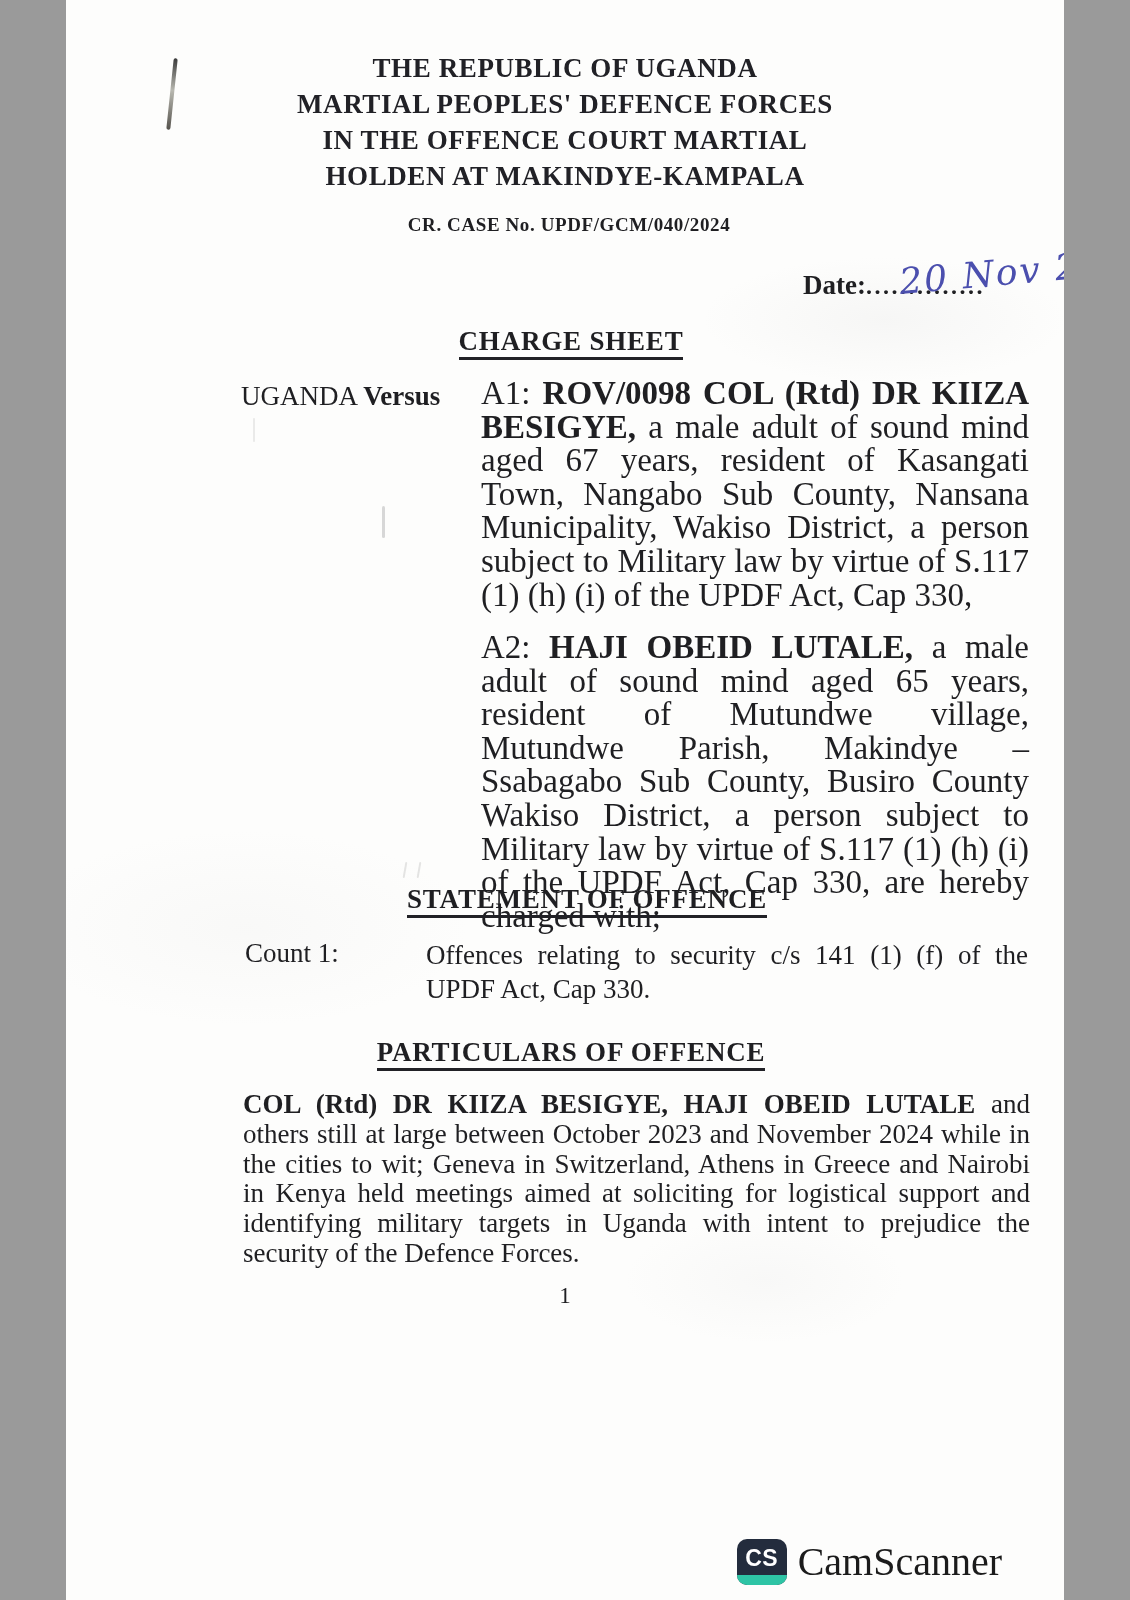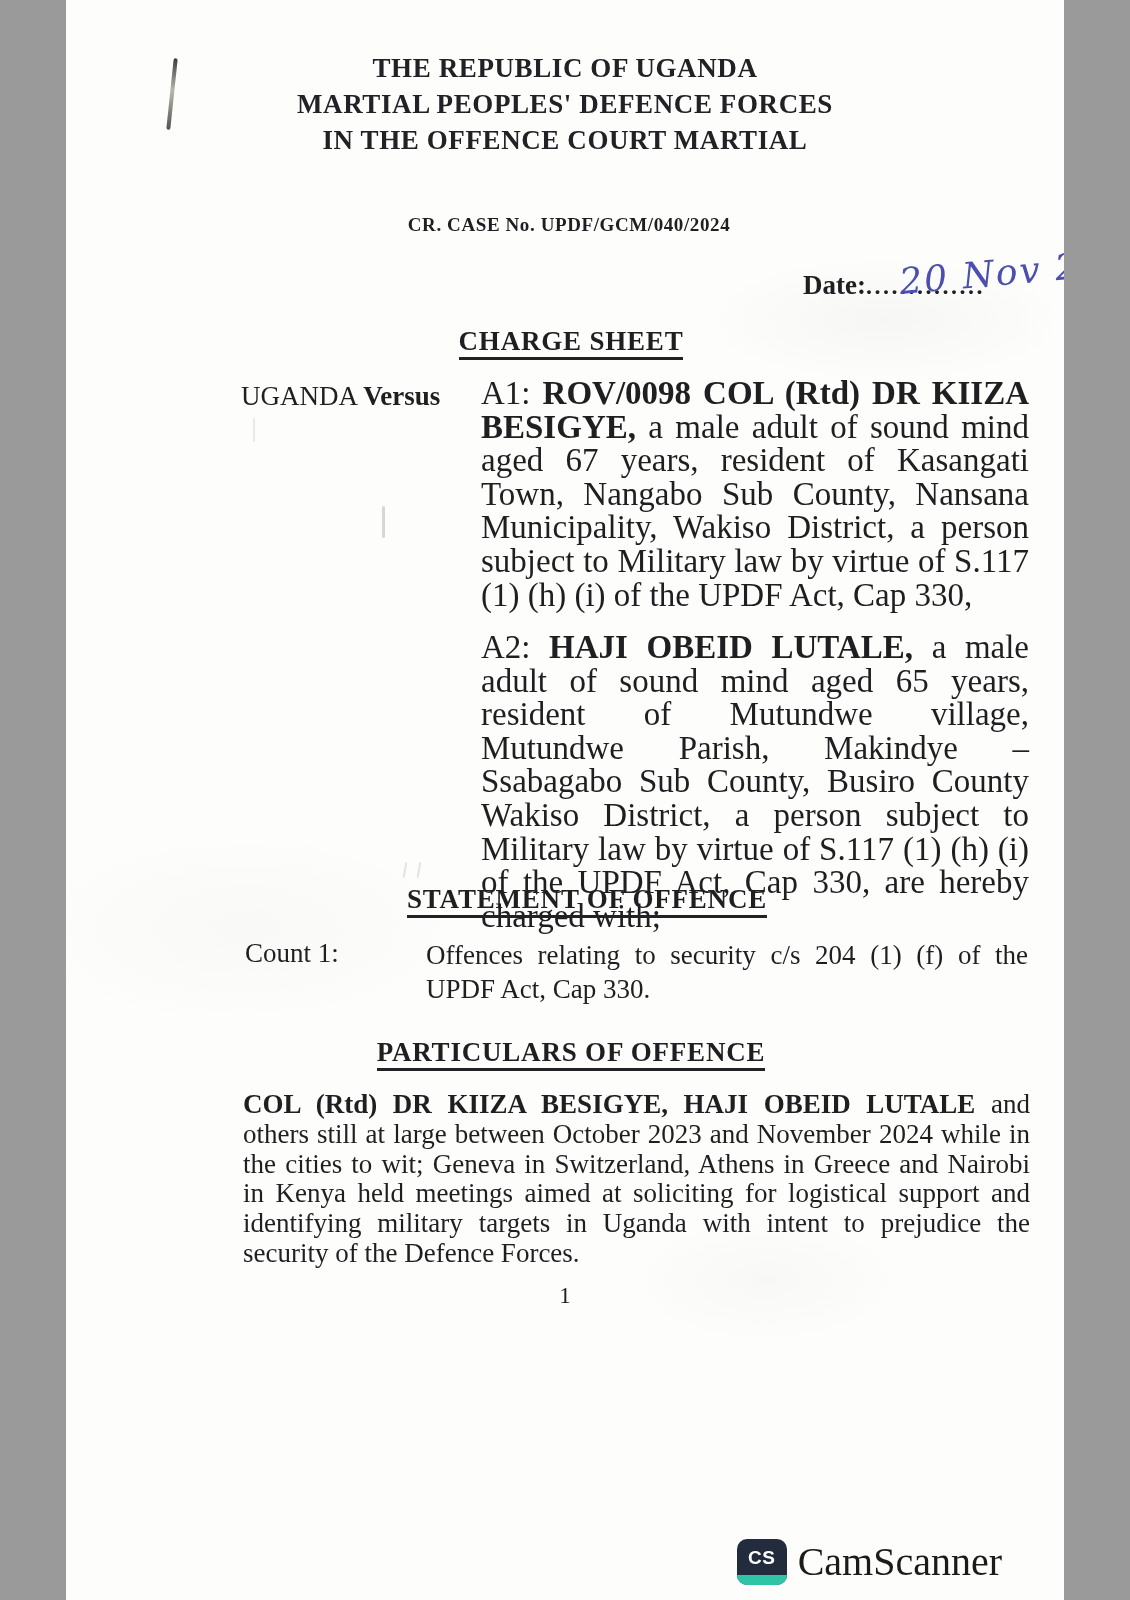--- a/index.html
+++ b/index.html
@@ -166,21 +166,21 @@
     display: flex;
     align-items: center;
     justify-content: center;
   }
   .cs-icon .cs-body { position: absolute; inset: 0; }
   .cs-icon .cs-strip { position: absolute; left: 0; right: 0; bottom: 0; height: 10px; }
   .cs-icon .cs-letters {
     position: relative;
     font-family: "Liberation Sans", sans-serif;
     font-weight: 700;
-    font-size: 19px;
+    font-size: 23px;
     color: #ffffff;
     margin-bottom: 7px;
     letter-spacing: 0.5px;
   }
   .cs-label {
     font-size: 40px;
     color: #1b1b1b;
     font-family: "Liberation Serif", serif;
   }
 </style>
@@ -192,20 +192,21 @@
   <div class="pen-stroke"></div>
   <div class="artifact a1"></div>
   <div class="artifact a2"></div>
   <div class="artifact a3"></div>
   <div class="artifact a4"></div>
 
   <div class="doc-header">
     <div>THE REPUBLIC OF UGANDA</div>
     <div>MARTIAL PEOPLES' DEFENCE FORCES</div>
     <div>IN THE OFFENCE COURT MARTIAL</div>
+    <div>HOLDEN AT MAKINDYE-KAMPALA</div>
   </div>
 
   <div class="case-number">CR. CASE No. UPDF/GCM/040/2024</div>
 
   <div class="date-row">
     <span>Date:</span><span class="date-dots">..............</span>
     <span class="date-handwritten" style="color: rgb(75, 79, 174);">20 Nov 24</span>
   </div>
 
   <div class="section-heading h-charge">
@@ -226,21 +227,21 @@
   <div class="accused-par accused-2">
     <span>A2:</span>
     <span class="name">HAJI OBEID LUTALE,</span>
     <span>a male adult of sound mind aged 65 years, resident of Mutundwe village, Mutundwe Parish, Makindye – Ssabagabo Sub County, Busiro County Wakiso District, a person subject to Military law by virtue of S.117 (1) (h) (i) of the UPDF Act, Cap 330, are hereby charged with;</span>
   </div>
 
   <div class="section-heading h-statement">
     <span>STATEMENT OF OFFENCE</span>
   </div>
   <div class="count-label">Count 1:</div>
-  <div class="count-text">Offences relating to security c/s 204 (1) (f) of the UPDF Act, Cap 330.</div>
+  <div class="count-text">Offences relating to security c/s 141 (1) (f) of the UPDF Act, Cap 330.</div>
 
   <div class="section-heading h-particulars">
     <span>PARTICULARS OF OFFENCE</span>
   </div>
   <div class="particulars-par">
     <span class="name">COL (Rtd) DR KIIZA BESIGYE, HAJI OBEID LUTALE</span>
     <span>and others still at large between October 2023 and November 2024 while in the cities to wit; Geneva in Switzerland, Athens in Greece and Nairobi in Kenya held meetings aimed at soliciting for logistical support and identifying military targets in Uganda with intent to prejudice the security of the Defence Forces.</span>
   </div>
 
   <div class="page-number">1</div>

